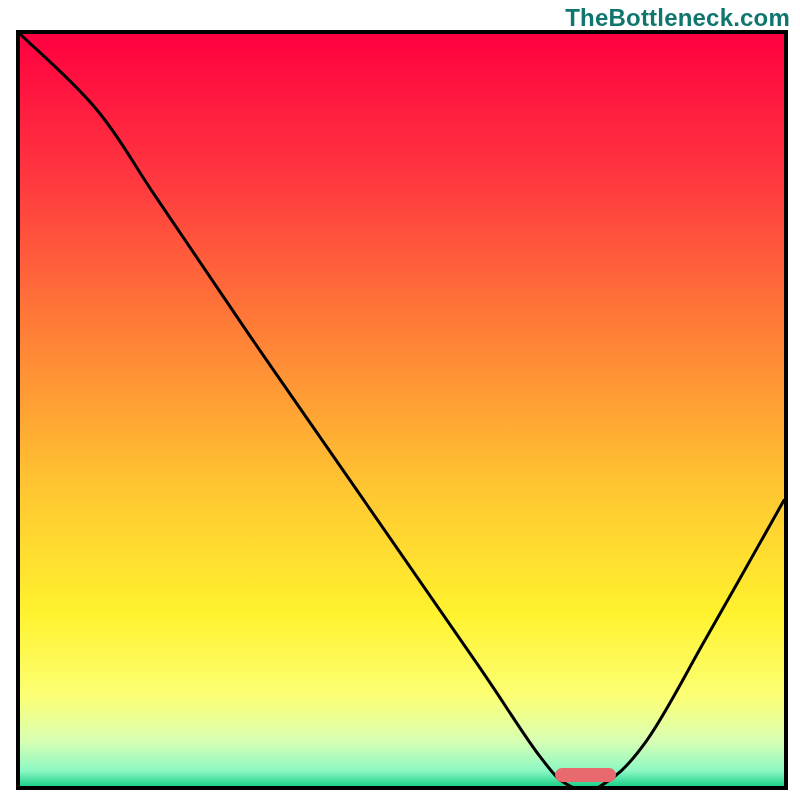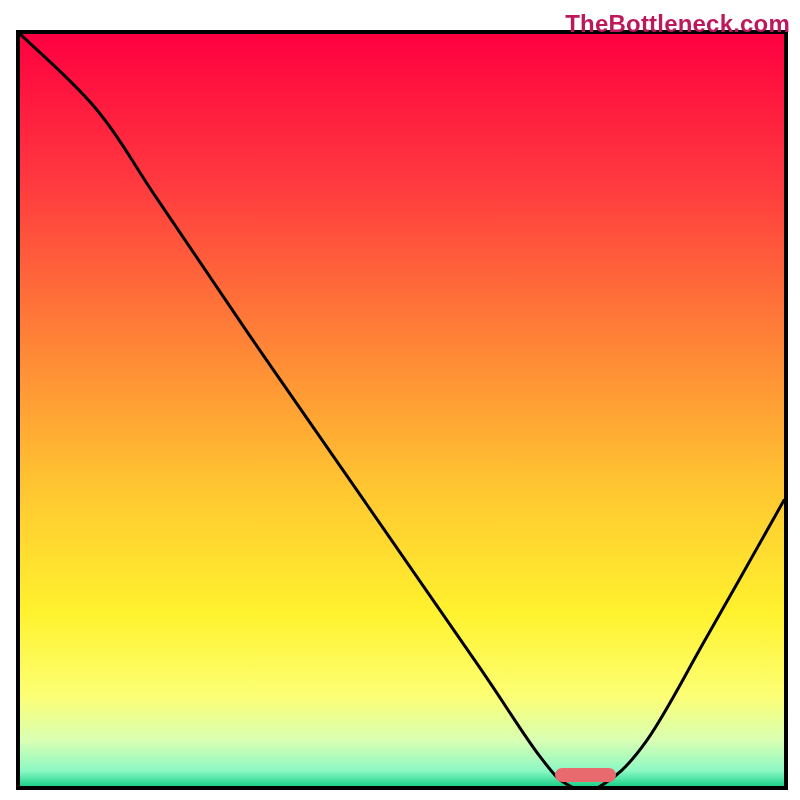--- a/index.html
+++ b/index.html
@@ -11,25 +11,25 @@
     font-family: Arial, Helvetica, sans-serif;
     overflow: hidden;
   }
   .frame {
     position: relative;
     width: 800px;
     height: 800px;
   }
   .watermark {
     position: absolute;
-    top: 10px;
+    top: 4px;
     right: 10px;
     font-size: 24px;
     font-weight: 600;
-    color: #be185d;
+    color: #0f766e;
     letter-spacing: 0.2px;
     z-index: 10;
   }
   .plot-outer {
     position: absolute;
     left: 16px;
     top: 30px;
     width: 772px;
     height: 760px;
     border: 4px solid #000;

